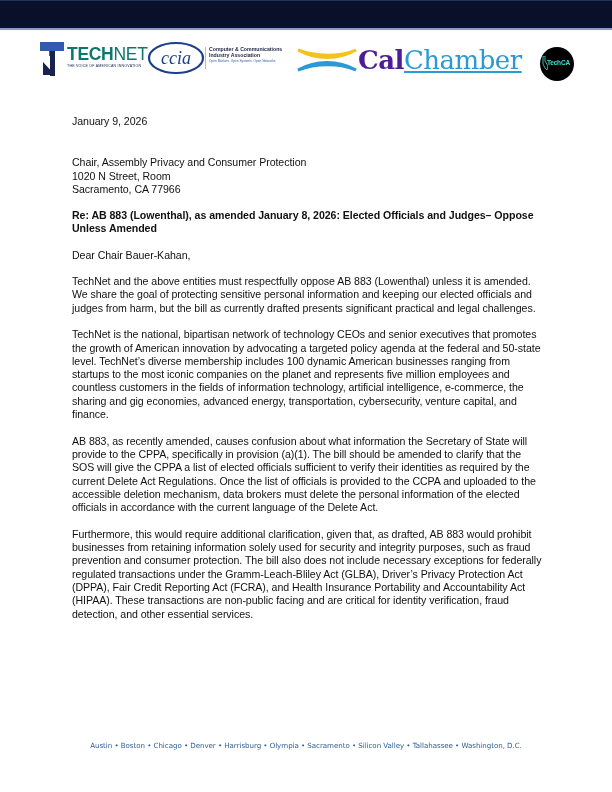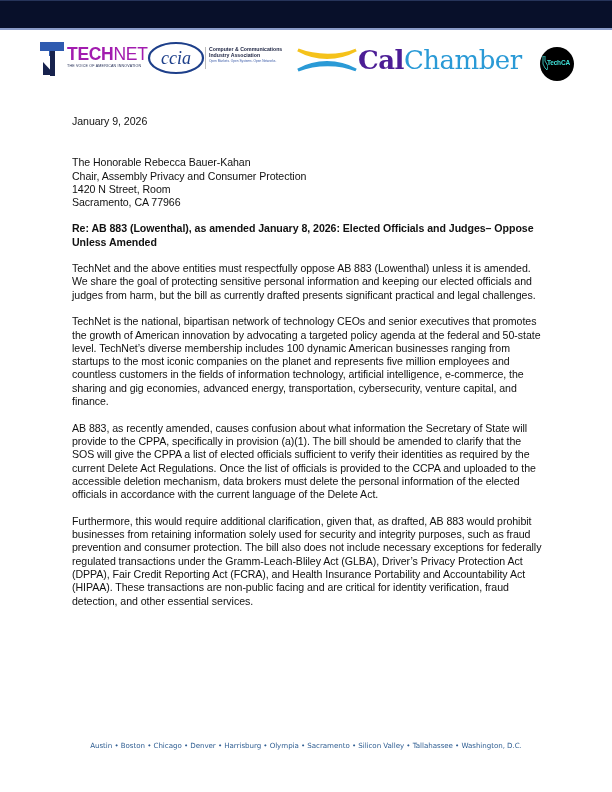--- a/index.html
+++ b/index.html
@@ -5,34 +5,34 @@
   html, body { margin:0; padding:0; }
   body { width:612px; height:792px; background:#ffffff; position:relative; overflow:hidden;
          font-family:"DejaVu Sans", "Liberation Sans", sans-serif; color:#111; }
   .topbar { position:absolute; left:0; top:0; width:612px; height:29px; background:#08102a;
             border-top:1px solid #26345a; box-sizing:border-box; }
   .topbar-line { position:absolute; left:0; top:28px; width:612px; height:2px; background:#8a9bc8; }
 
   .logos { position:absolute; left:0; top:38px; width:612px; height:50px; }
   .technet { position:absolute; left:40px; top:4px; width:90px; height:36px; }
   .technet-word { position:absolute; left:27px; top:3px; font-family:"Liberation Sans", sans-serif;
-                  font-weight:bold; font-size:17.5px; color:#a21caf; letter-spacing:-0.3px; line-height:18px; }
+                  font-weight:bold; font-size:17.5px; color:#0f766e; letter-spacing:-0.3px; line-height:18px; }
   .technet-word .thin { font-weight:normal; }
   .technet-tag { position:absolute; left:27px; top:22px; font-size:3.6px; color:#17224d; letter-spacing:0.2px;
                  font-family:"Liberation Sans", sans-serif; white-space:nowrap; }
   .ccia { position:absolute; left:147px; top:3px; width:58px; height:34px; }
   .ccia-text { position:absolute; left:209px; top:8px; font-family:"Liberation Sans", sans-serif; }
   .ccia-text .l1 { font-size:5.2px; font-weight:bold; color:#1a2140; line-height:6px; white-space:nowrap; }
   .ccia-text .l3 { font-size:3.2px; color:#3b5ba8; line-height:6px; white-space:nowrap; }
   .ccia-divider { position:absolute; left:205px; top:9px; width:1px; height:22px; background:#bbb; }
   .calch-swoosh { position:absolute; left:296px; top:6px; width:62px; height:30px; }
   .calch-word { position:absolute; left:358px; top:7px; font-family:"DejaVu Serif", "Liberation Serif", serif;
                 font-size:26px; line-height:30px; letter-spacing:-0.5px; white-space:nowrap; }
   .calch-word .cal { color:#4c1d95; font-weight:bold; }
-  .calch-word .chamber { color:#2a9ad6; }
+  .calch-word .chamber { color:#2a9ad6;text-decoration:underline; }
   .techca { position:absolute; left:540px; top:9px; width:34px; height:34px; border-radius:50%; background:#000; }
   .techca-label { position:absolute; left:7px; top:12px; font-size:6.5px; font-weight:bold; color:#3fe0d8;
                   font-family:"Liberation Sans", sans-serif; white-space:nowrap; letter-spacing:-0.2px; }
   .techca-shape { position:absolute; left:2px; top:9px; width:6px; height:14px; }
 
   .letter { position:absolute; left:72px; top:115px; width:472px; font-family:Liberation Sans, sans-serif;
             font-size:10.6px; line-height:13.3px; color:#111; letter-spacing:-0.05px; }
   .letter p { margin:0; }
   .date { margin-bottom:28px !important; }
   .addr { margin-bottom:13px !important; }
@@ -82,25 +82,25 @@
     <svg class="techca-shape" viewBox="0 0 6 14">
       <path d="M1,0 L3,0 L3,5 L6,10 L5,14 L3,12 L1,8 Z" fill="none" stroke="#3fe0d8" stroke-width="0.8"></path>
     </svg>
     <span class="techca-label">TechCA</span>
   </div>
 </div>
 
 <div class="letter">
   <p class="date">January 9, 2026</p>
   <div class="addr">
-    <p>The Honorable Rebecca Bauer-Kahan</p>
     <p>Chair, Assembly Privacy and Consumer Protection</p>
-    <p>1420 N Street, Room</p>
+    <p>1020 N Street, Room</p>
     <p>Sacramento, CA 77966</p>
   </div>
   <p class="re">Re: AB 883 (Lowenthal), as amended January 8, 2026: Elected Officials and Judges– Oppose Unless Amended</p>
+  <p class="salutation">Dear Chair Bauer-Kahan,</p>
   <p class="para">TechNet and the above entities must respectfully oppose AB 883 (Lowenthal) unless it is amended. We share the goal of protecting sensitive personal information and keeping our elected officials and judges from harm, but the bill as currently drafted presents significant practical and legal challenges.</p>
   <p class="para">TechNet is the national, bipartisan network of technology CEOs and senior executives that promotes the growth of American innovation by advocating a targeted policy agenda at the federal and 50-state level. TechNet’s diverse membership includes 100 dynamic American businesses ranging from startups to the most iconic companies on the planet and represents five million employees and countless customers in the fields of information technology, artificial intelligence, e-commerce, the sharing and gig economies, advanced energy, transportation, cybersecurity, venture capital, and finance.</p>
   <p class="para">AB 883, as recently amended, causes confusion about what information the Secretary of State will provide to the CPPA, specifically in provision (a)(1). The bill should be amended to clarify that the SOS will give the CPPA a list of elected officials sufficient to verify their identities as required by the current Delete Act Regulations. Once the list of officials is provided to the CCPA and uploaded to the accessible deletion mechanism, data brokers must delete the personal information of the elected officials in accordance with the current language of the Delete Act.</p>
   <p class="para">Furthermore, this would require additional clarification, given that, as drafted, AB 883 would prohibit businesses from retaining information solely used for security and integrity purposes, such as fraud prevention and consumer protection. The bill also does not include necessary exceptions for federally regulated transactions under the Gramm-Leach-Bliley Act (GLBA), Driver’s Privacy Protection Act (DPPA), Fair Credit Reporting Act (FCRA), and Health Insurance Portability and Accountability Act (HIPAA). These transactions are non-public facing and are critical for identity verification, fraud detection, and other essential services.</p>
 </div>
 
 <div class="footer">Austin • Boston • Chicago • Denver • Harrisburg • Olympia • Sacramento • Silicon Valley • Tallahassee • Washington, D.C.</div>
 
 </body></html>

